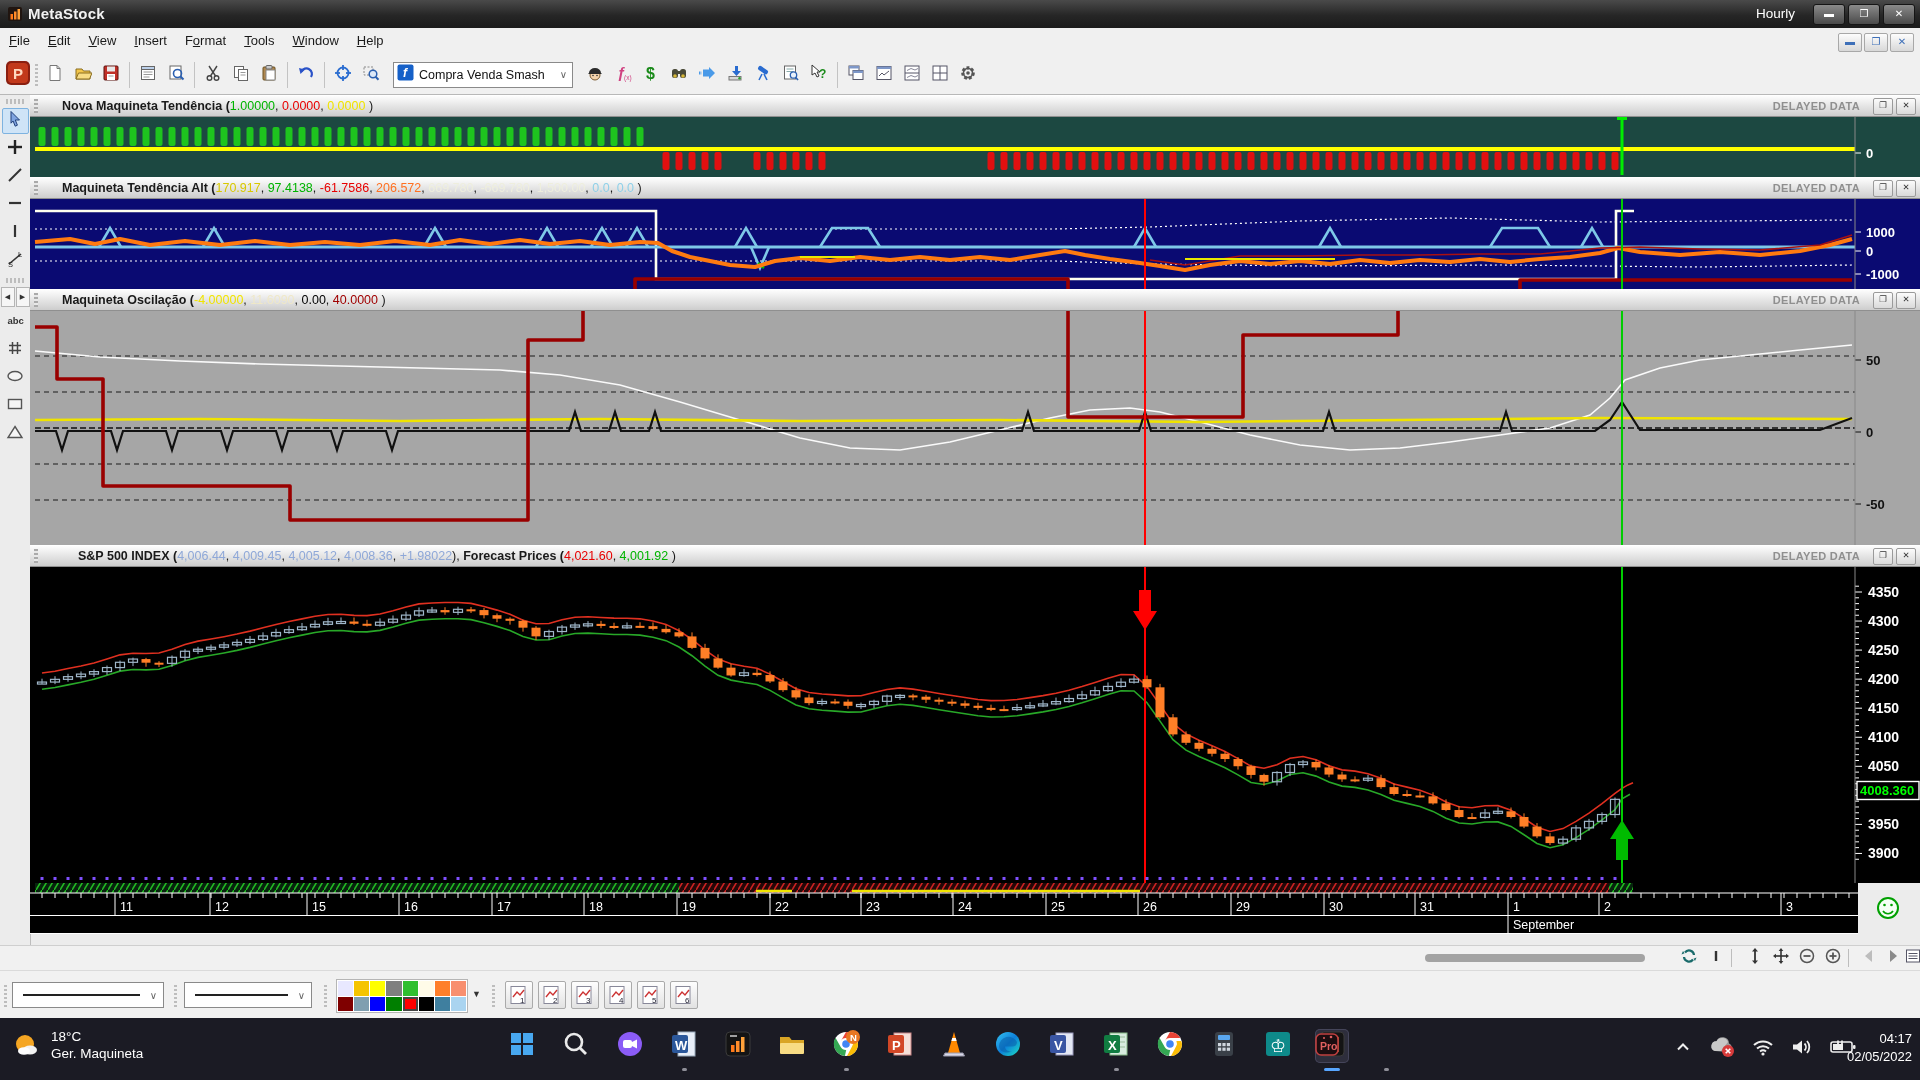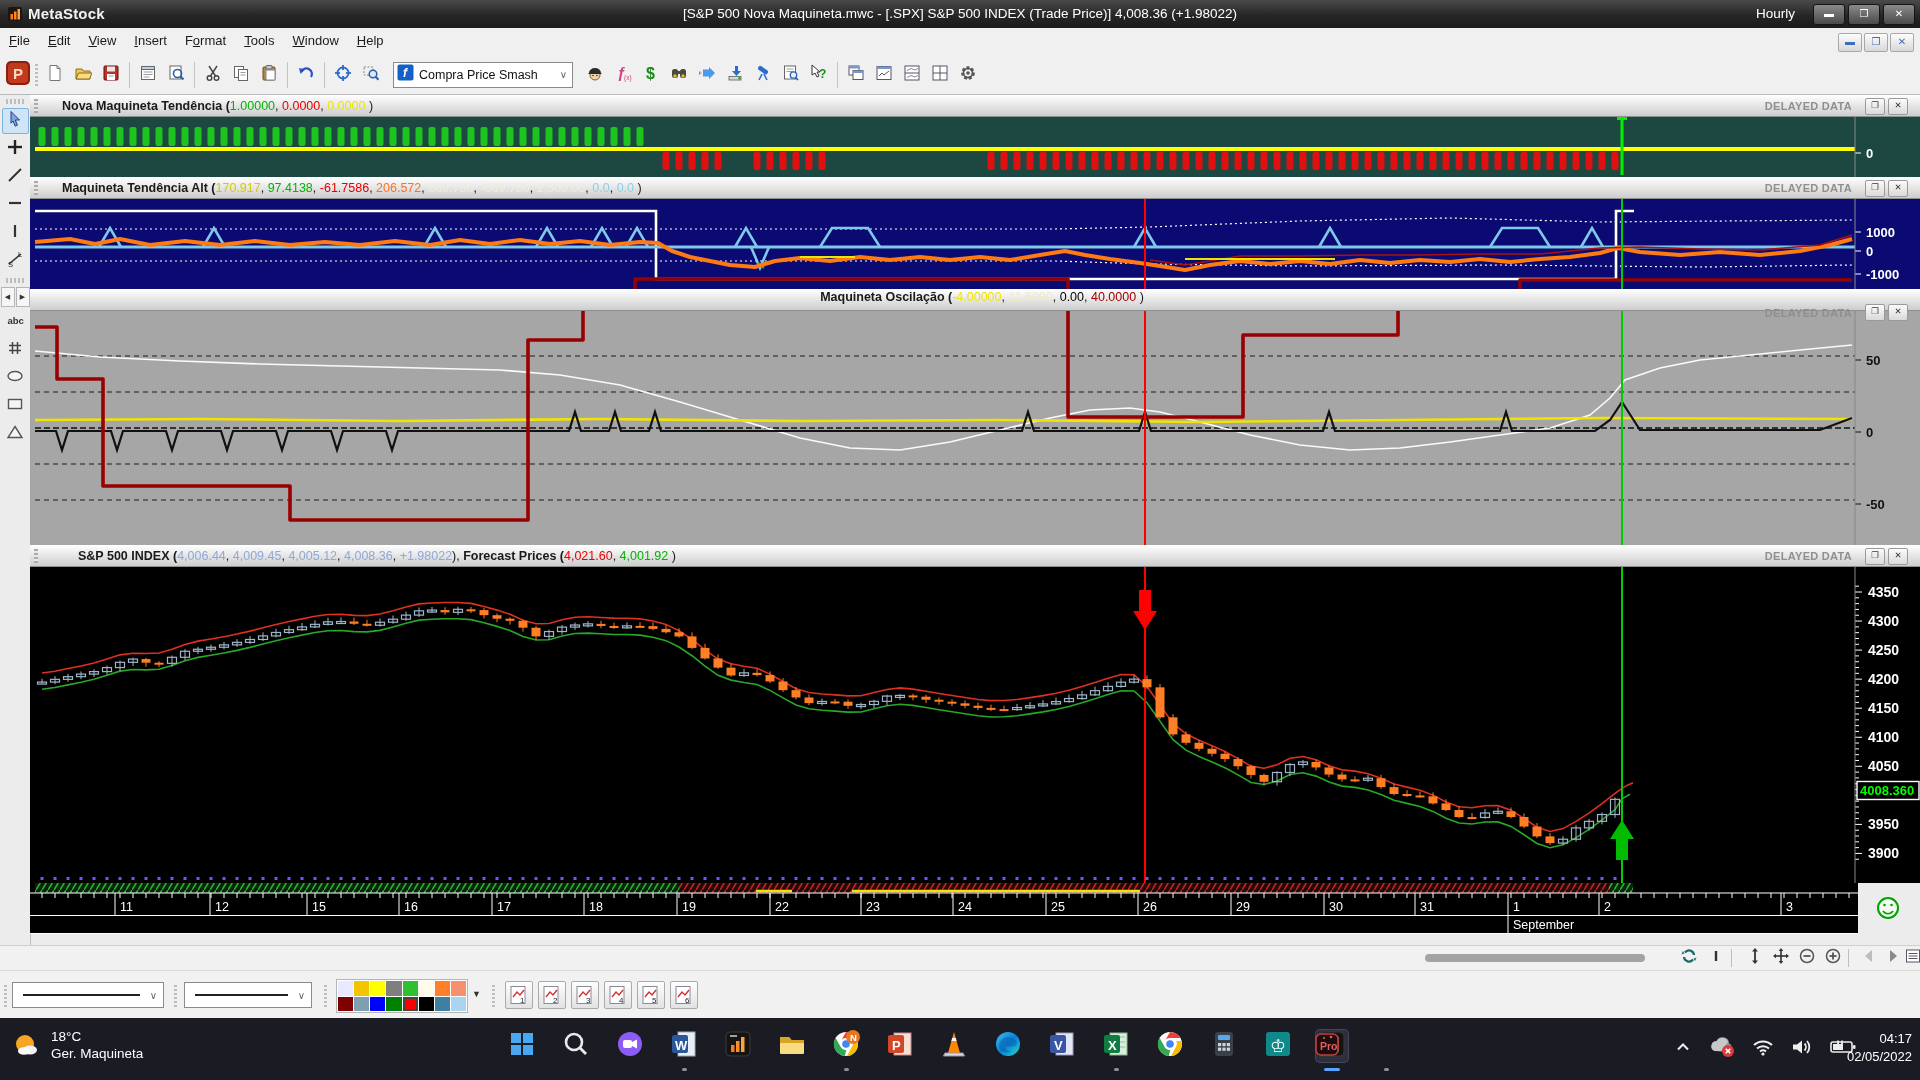--- a/index.html
+++ b/index.html
@@ -43,21 +43,21 @@
   #leftbar .lt-grip{width:18px;height:5px;margin:4px auto;background:repeating-linear-gradient(90deg,#bdbdbd 0 2px,#ececec 2px 4px);}
   #leftbar .lt-pair{display:flex;justify-content:center;gap:1px;}
   #leftbar .lt-pair span{width:12px;height:18px;border:1px solid #b5b5b5;background:#f6f6f6;
     font-size:7px;display:flex;align-items:center;justify-content:center;color:#333;}
   
   .panel-header{left:30px;width:1890px;height:22px;background:linear-gradient(#fdfdfd,#cdcdcd);
     border-top:1px solid #fff;border-bottom:1px solid #8f8f8f;box-sizing:border-box;font-size:12.5px;
     display:flex;align-items:center;}
   .ph-grip{width:4px;height:14px;margin:0 10px 0 4px;background:repeating-linear-gradient(#aaa 0 2px,#e8e8e8 2px 4px);}
   .ph-title{white-space:nowrap;padding-left:14px;}
-  .ph-right{margin-left:auto;display:flex;align-items:center;padding-right:12px;}
+  .ph-right{margin-left:auto;display:flex;align-items:center;padding-right:4px;}
   .delayed{font-size:11px;font-weight:bold;color:#8f8f8f;margin-right:10px;letter-spacing:.3px;}
   .ph-btn{width:18px;height:15px;background:linear-gradient(#fbfbfb,#dadada);border:1px solid #9a9a9a;
     border-radius:2px;margin-left:3px;font-size:8.5px;color:#333;text-align:center;line-height:13px;}
   
   #chart-svg{left:30px;top:95px;}
   
   #scrollrow{left:0;top:945px;width:1920px;height:25px;background:#f1f1f1;border-top:1px solid #cfcfcf;}
   #hthumb{left:1425px;top:8px;width:220px;height:8px;background:#a3a3a3;border-radius:4px;}
   .sr-ico{position:absolute;top:2px;width:22px;height:20px;display:flex;align-items:center;justify-content:center;}
   .sr-sep{position:absolute;top:3px;width:1px;height:18px;background:#bdbdbd;}
@@ -91,21 +91,20 @@
 <div id="screen">
 
   <div id="titlebar" class="abs">
     <svg id="app-logo" class="abs" width="16" height="16" viewBox="0 0 16 16">
         <rect x="0" y="1" width="14" height="14" rx="2" fill="#201510"></rect>
         <rect x="2.5" y="8" width="2.5" height="5.5" fill="#ff7a1a"></rect>
         <rect x="6" y="5.5" width="2.5" height="8" fill="#ff8c2a"></rect>
         <rect x="9.5" y="3" width="2.5" height="10.5" fill="#ffa23a"></rect>
       </svg>
     <span id="app-name" class="abs">MetaStock</span>
-    <span id="win-title" class="abs">[S&amp;P 500 Nova Maquineta.mwc - [.SPX] S&amp;P 500 INDEX (Trade Price)]   4,008.36 (+1.98022)</span>
     <span id="periodicity" class="abs">Hourly</span>
     <span id="winbtns" class="abs"><span class="wbtn">▬</span><span class="wbtn">❐</span><span class="wbtn">✕</span></span>
   </div>
 
   <div id="menubar" class="abs">
     <span id="menu-items"><span class="menu-item"><u>F</u><span>i</span><span>l</span><span>e</span></span><span class="menu-item"><u>E</u><span>d</span><span>i</span><span>t</span></span><span class="menu-item"><u>V</u><span>i</span><span>e</span><span>w</span></span><span class="menu-item"><u>I</u><span>n</span><span>s</span><span>e</span><span>r</span><span>t</span></span><span class="menu-item"><span>F</span><u>o</u><span>r</span><span>m</span><span>a</span><span>t</span></span><span class="menu-item"><u>T</u><span>o</span><span>o</span><span>l</span><span>s</span></span><span class="menu-item"><u>W</u><span>i</span><span>n</span><span>d</span><span>o</span><span>w</span></span><span class="menu-item"><u>H</u><span>e</span><span>l</span><span>p</span></span></span>
     <span id="mdi-ctrls" class="abs"><span class="mdi-btn">▬</span><span class="mdi-btn">❐</span><span class="mdi-btn">✕</span></span>
   </div>
 
   <div id="toolbar" class="abs">
@@ -200,21 +199,21 @@
             <rect x="2" y="3" width="9" height="8" fill="none" stroke="#888" stroke-dasharray="2 1.5"></rect>
             <circle cx="11" cy="10" r="3.8" fill="#dce8f8" stroke="#2a5fb0" stroke-width="1.5"></circle>
             <line x1="13.6" y1="12.8" x2="16.5" y2="15.8" stroke="#2a5fb0" stroke-width="2"></line>
           </svg></span>
       </span>
       <div id="expert-combo">
         <span style="margin: 0px 5px 0px 3px;"><svg width="17" height="17" viewBox="0 0 17 17">
             <rect x="0.5" y="0.5" width="16" height="16" rx="2" fill="#1560c8"></rect>
             <text x="6" y="13" font-size="12" font-style="italic" font-weight="bold" fill="#fff">f</text>
           </svg></span>
-        <span class="cv">Compra Price Smash</span>
+        <span class="cv">Compra Venda Smash</span>
         <span class="chev">∨</span>
       </div>
       <span class="tb-btn">
         <span><svg width="18" height="18" viewBox="0 0 18 18">
             <circle cx="9" cy="11" r="5" fill="#f5d4ac" stroke="#7a5a30"></circle>
             <path d="M3 9 a6 5 0 0 1 12 0 l1 1 H2z" fill="#2b2b2b"></path>
             <circle cx="7" cy="11.5" r=".8" fill="#333"></circle>
             <circle cx="11" cy="11.5" r=".8" fill="#333"></circle>
           </svg></span>
       </span>
@@ -1198,21 +1197,21 @@
       </div>
       <div class="panel-header abs" style="top: 177px;">
         <span class="ph-grip"></span>
         <span class="ph-title"><span style="color: rgb(26, 26, 26); font-weight: bold;">Maquineta Tendência Alt (</span><span style="color: rgb(216, 200, 0);">170.917</span><span style="color: rgb(26, 26, 26);">, </span><span style="color: rgb(0, 180, 0);">97.4138</span><span style="color: rgb(26, 26, 26);">, </span><span style="color: rgb(232, 0, 0);">-61.7586</span><span style="color: rgb(26, 26, 26);">, </span><span style="color: rgb(255, 112, 32);">206.572</span><span style="color: rgb(26, 26, 26);">, </span><span style="color: rgb(238, 238, 221);">669.780</span><span style="color: rgb(26, 26, 26);">, </span><span style="color: rgb(238, 238, 221);">-669.780</span><span style="color: rgb(26, 26, 26);">, </span><span style="color: rgb(238, 238, 221);">1,500.00</span><span style="color: rgb(26, 26, 26);">, </span><span style="color: rgb(143, 208, 232);">0.0</span><span style="color: rgb(26, 26, 26);">, </span><span style="color: rgb(143, 208, 232);">0.0</span><span style="color: rgb(26, 26, 26);"> )</span></span>
         <span class="ph-right">
           <span class="delayed">DELAYED DATA</span>
           <span class="ph-btn">❐</span>
           <span class="ph-btn">✕</span>
         </span>
       </div>
-      <div class="panel-header abs" style="top: 289px; flex-direction: column;">
+      <div class="panel-header abs" style="top: 289px;">
         <span class="ph-grip"></span>
         <span class="ph-title"><span style="color: rgb(26, 26, 26); font-weight: bold;">Maquineta Oscilação (</span><span style="color: rgb(240, 228, 0);">-4.00000</span><span style="color: rgb(26, 26, 26);">, </span><span style="color: rgb(239, 232, 200);">11.6090</span><span style="color: rgb(26, 26, 26);">, </span><span style="color: rgb(0, 0, 0);">0.00</span><span style="color: rgb(26, 26, 26);">, </span><span style="color: rgb(160, 0, 0);">40.0000</span><span style="color: rgb(26, 26, 26);"> )</span></span>
         <span class="ph-right">
           <span class="delayed">DELAYED DATA</span>
           <span class="ph-btn">❐</span>
           <span class="ph-btn">✕</span>
         </span>
       </div>
       <div class="panel-header abs" style="top: 545px; gap: 16px;">
         <span class="ph-grip"></span>

